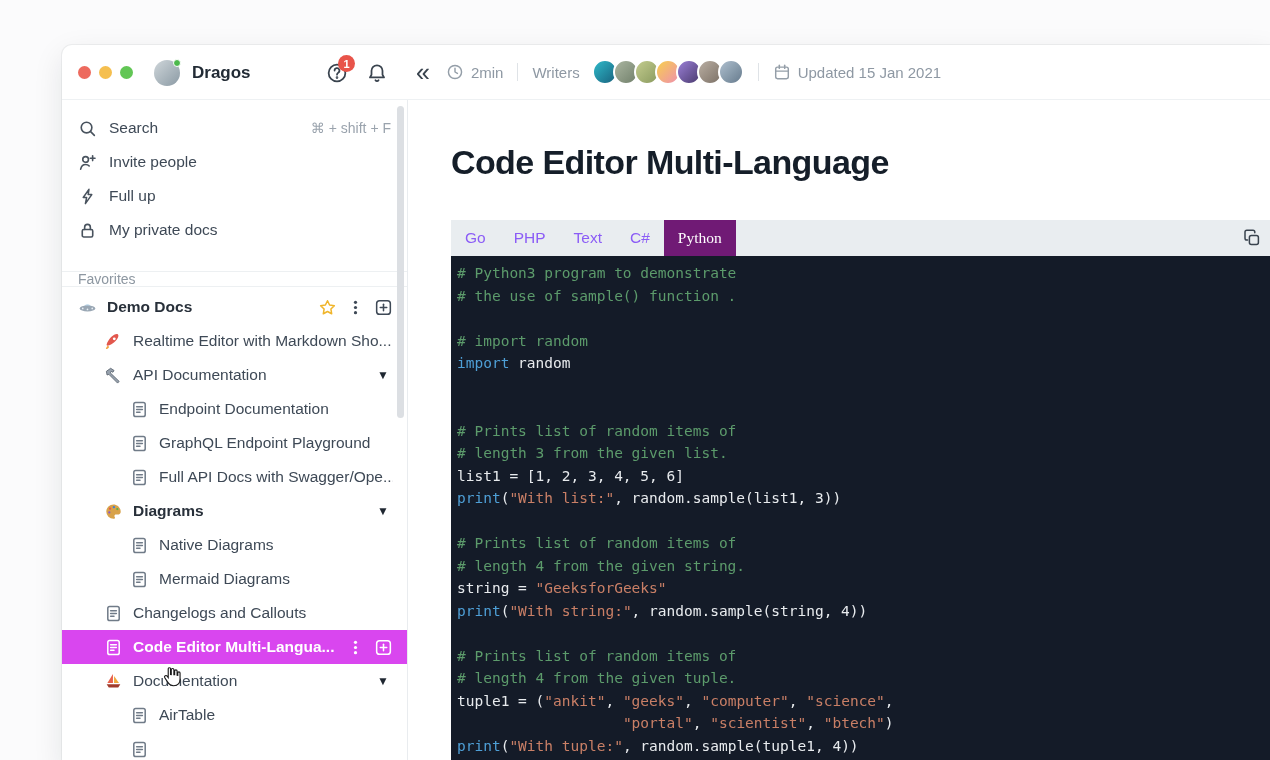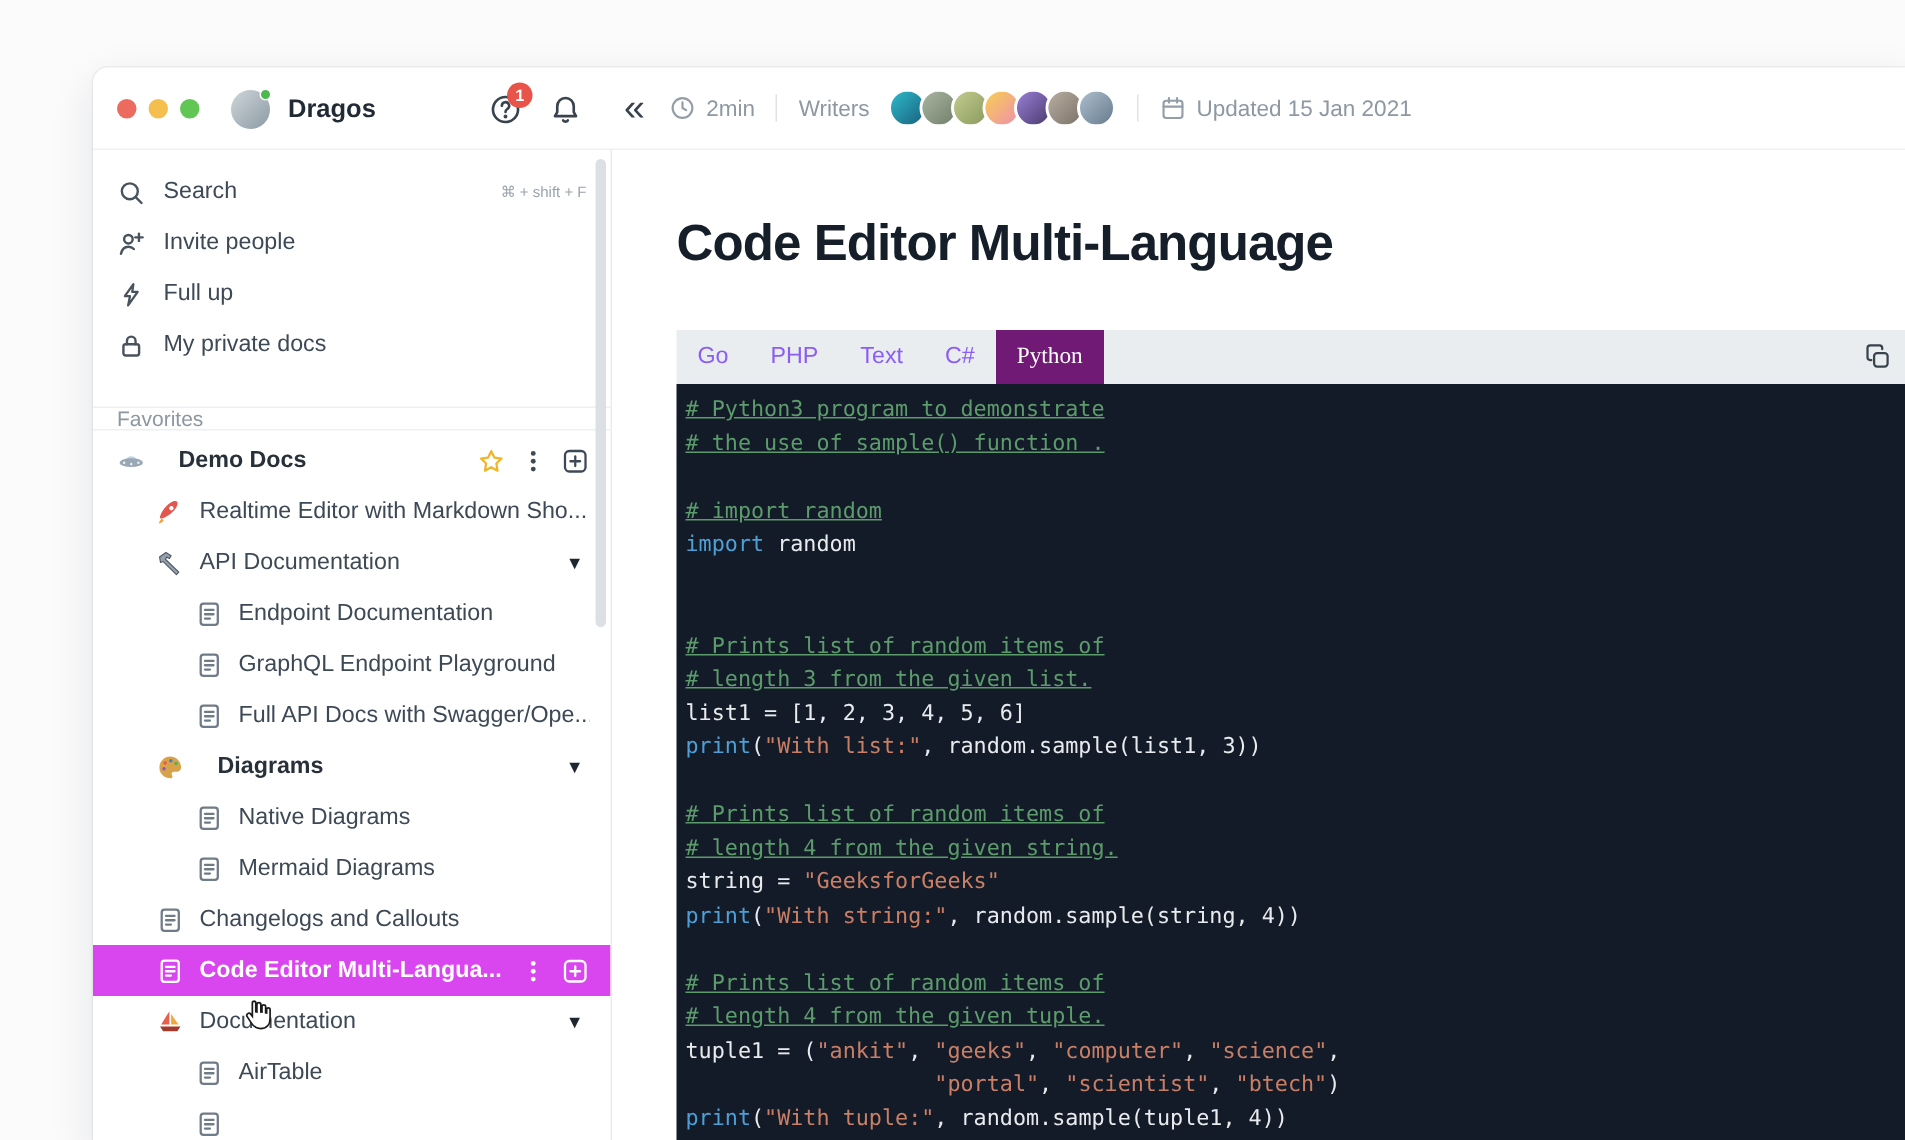--- a/index.html
+++ b/index.html
@@ -42,31 +42,31 @@
   .w-av:first-child { margin-left:0; }
   
   .sidebar { position:absolute; left:0; top:55px; bottom:0; width:346px;
     border-right:1px solid #e9ecef; overflow:hidden; }
   .sb-thumb { position:absolute; right:3px; top:6px; width:7px; height:312px;
     background:#dcdfe3; border-radius:4px; }
   .nav { padding-top:11px; }
   .nav-row { height:34px; display:flex; align-items:center; padding:0 16px; gap:12px;
     font-size:15.5px; color:#3e4956; cursor:pointer; }
   .nav-row .nicon { width:19px; height:19px; color:#49535e; flex:none; }
-  .nav-shortcut { margin-left:auto; color:#9aa3ad; font-size:10px; }
+  .nav-shortcut { margin-left:auto; color:#9aa3ad; font-size:14px; }
   .fav-head { margin-top:24px; border-top:1px solid #edf0f2; border-bottom:1px solid #edf0f2;
     height:16px; display:flex; align-items:center; padding:0 16px;
     color:#8d97a1; font-size:14px; }
   .tree { margin-top:3px; }
   .t-row { height:34px; display:flex; align-items:center; gap:10px; padding-right:14px;
     font-size:15.5px; color:#3e4956; cursor:pointer; }
   .t-row.lvl0 { padding-left:16px; }
   .t-row.lvl1 { padding-left:42px;text-align:right; }
   .t-row.lvl2 { padding-left:68px; }
-  .t-row.bold .t-label { font-weight:700; color:#28303a;margin-left:12px; }
+  .t-row.bold .t-label { font-weight:700; color:#28303a; }
   .t-row.selected { background:#d946ef; color:#fff; }
   .t-row.selected .t-label { color:#fff; font-weight:700; }
   .t-row .ticon { width:19px; height:19px; flex:none; color:#707b88; }
   .t-row.selected .ticon { color:#fff; }
   .t-label { white-space:nowrap; overflow:hidden; }
   .t-right { margin-left:auto; display:flex; align-items:center; gap:9px; }
   .caret { color:#1e2630; font-size:12px; margin-left:auto; padding-right:4px; }
   .act { width:19px; height:19px; color:#3e4956; }
   .t-row.selected .act { color:#fff; }
   .star { color:#f0b52b; }
@@ -78,21 +78,21 @@
   .tabbar { position:absolute; left:42px; right:0; top:120px; height:36px;
     background:#e9edf0; display:flex; align-items:stretch; }
   .tab { padding:0 14px; display:flex; align-items:center; font-size:15.5px;
     color:#8b5cf6; cursor:pointer; }
   .tab.active { background:#701a75; color:#fff;font-family:Liberation Serif, serif; }
   .copybtn { position:absolute; right:12px; top:8px; width:20px; height:20px; color:#39434e; cursor:pointer; }
   .codeblock { position:absolute; left:42px; right:0; top:156px; bottom:0;
     background:#141b28; padding:6px 0 0 6px; overflow:hidden; }
   .code-line { height:22.5px; line-height:22.5px; white-space:pre;
     font-family:"DejaVu Sans Mono", monospace; font-size:14.5px; }
-  .tok-com { color:#5c9b6b;text-decoration:underline; }
+  .tok-com { color:#5c9b6b; }
   .tok-kw  { color:#4e9fd6; }
   .tok-str { color:#c97f66; }
   .tok-pl  { color:#e8ebee; }
   svg { display:block; width:100%; height:100%; }
 </style>
 </head>
 <body>
 
 <div class="window">
 

